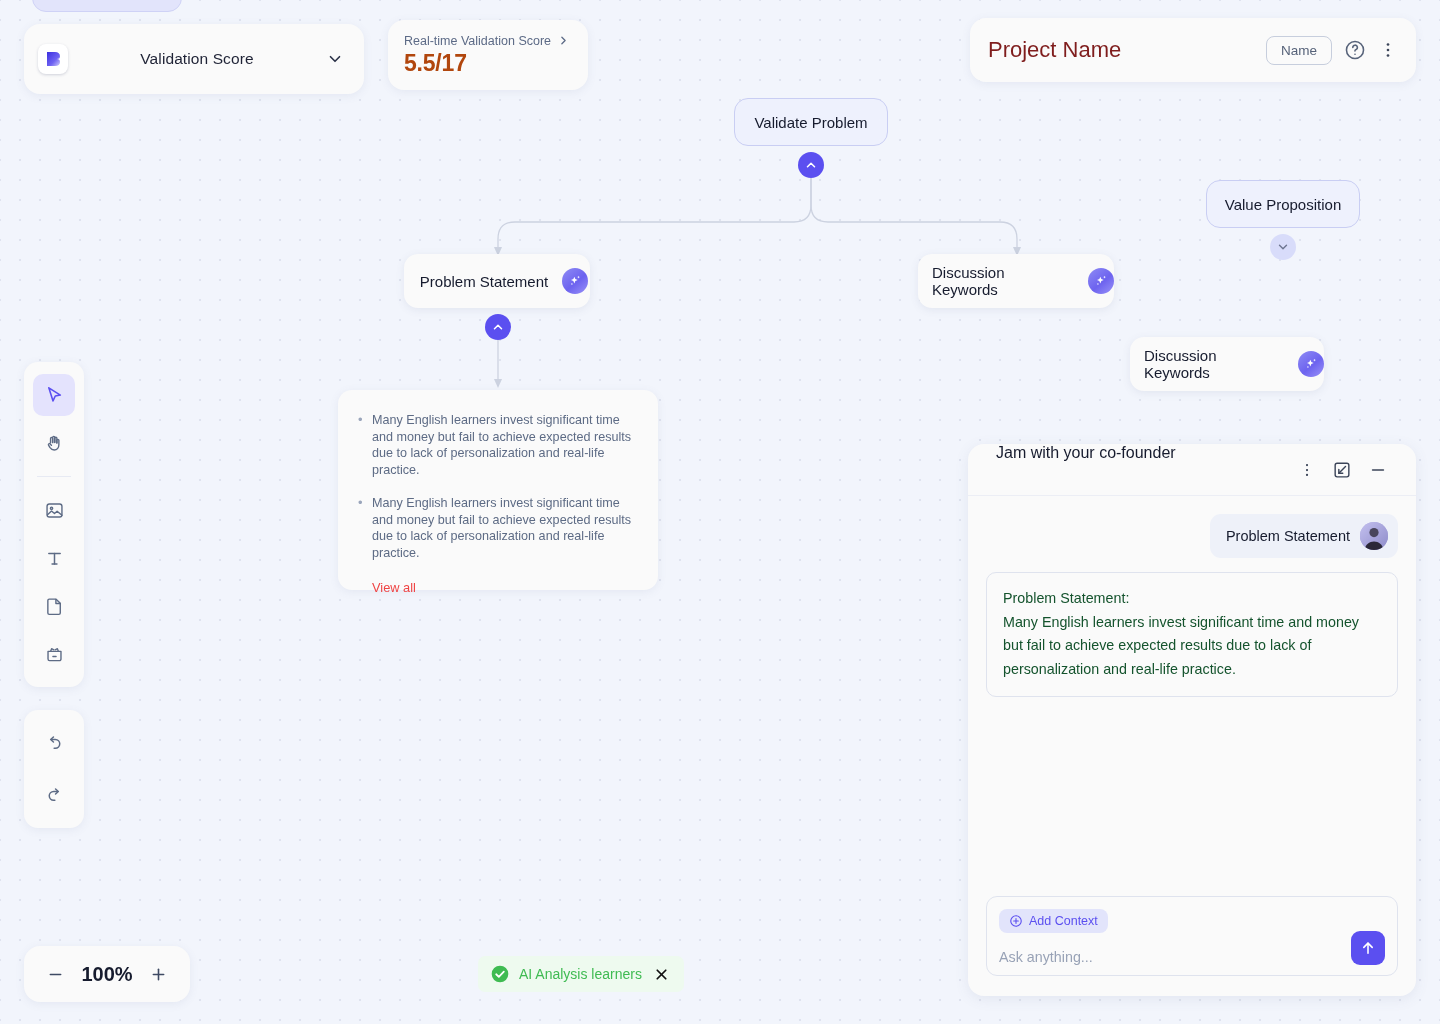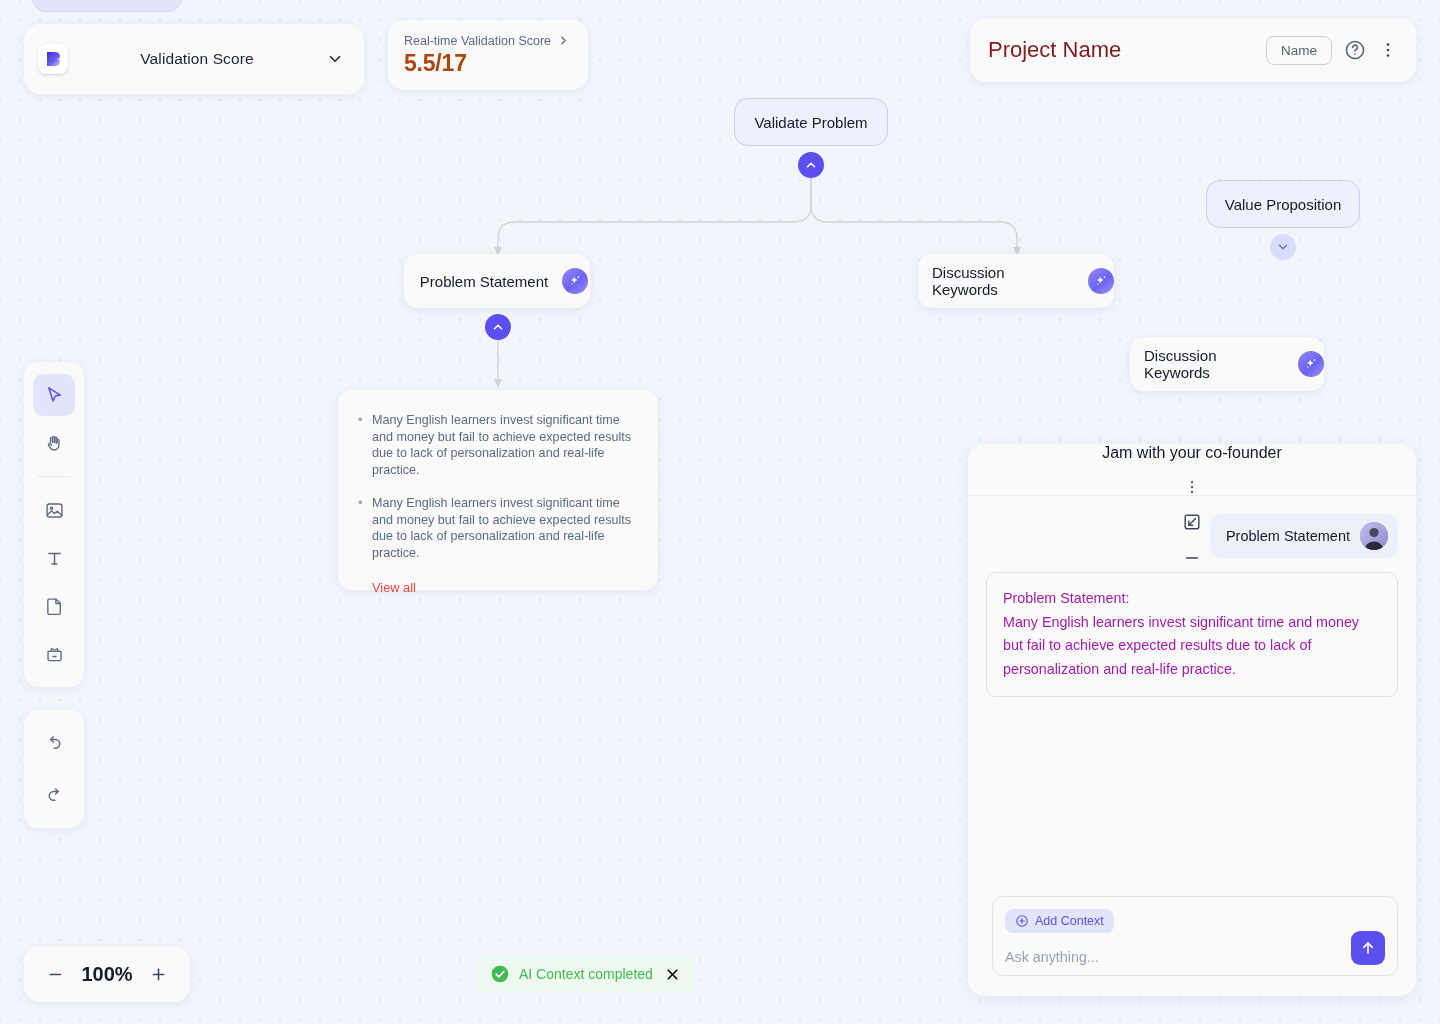--- a/index.html
+++ b/index.html
@@ -288,24 +288,23 @@
     left: 968px; top: 444px;
     width: 448px; height: 552px;
     background: #fafafa;
     border-radius: 16px;
     box-shadow: 0 3px 14px rgba(84,96,140,.10);
     display: flex; flex-direction: column;
     overflow: hidden;
   }
   #chat-header {
     height: 52px;
-    display: flex; align-items: center; gap: 16px;
+    display: flex; gap: 16px;
     padding: 0 28px;
     border-bottom: 1px solid #eceef5;
-    flex-direction: column;
   }
   #chat-title { flex: 1; font-size: 16px; color: #161b2e; }
   #chat-body {
     flex: 1;
     padding: 18px 18px 0 18px;
     overflow: hidden;
   }
   #user-message-row {
     display: flex; justify-content: flex-end; margin-bottom: 14px;
   }
@@ -323,24 +322,24 @@
   }
   #assistant-message {
     border: 1px solid #dfe3ee;
     border-radius: 10px;
     padding: 14px 16px;
     background: #fafafa;
   }
   #assistant-message p {
     font-size: 14.3px;
     line-height: 1.66;
-    color: #a21caf;
+    color: #14532d;
   }
   #chat-composer {
-    margin: 0 18px 20px 24px;
+    margin: 0 18px 20px 18px;
     border: 1px solid #dfe3ee;
     border-radius: 11px;
     padding: 12px 12px 10px 12px;
     background: #fafafa;
     position: relative;
   }
   #add-context-chip {
     display: inline-flex; align-items: center; gap: 6px;
     background: #e2e4fb;
     color: #5b4ff0;
@@ -587,21 +586,21 @@
     </button>
   </div>
 
   <div id="toast">
     <span>
       <svg width="20" height="20" viewBox="0 0 24 24">
         <circle cx="12" cy="12" r="10" fill="#3fbb52"></circle>
         <polyline points="7.4 12.3 10.6 15.4 16.6 9.2" fill="none" stroke="#ffffff" stroke-width="2.1" stroke-linecap="round" stroke-linejoin="round"></polyline>
       </svg>
     </span>
-    <span id="toast-text">AI Context completed</span>
+    <span id="toast-text">AI Analysis learners</span>
     <button id="toast-close">
       <svg width="17" height="17" viewBox="0 0 24 24" fill="none" stroke="#111111" stroke-width="2.4" stroke-linecap="round">
         <path d="M6 6l12 12"></path>
           <path d="M18 6L6 18"></path>
       </svg>
     </button>
   </div>
 
   <div id="chat-panel">
     <div id="chat-header">

